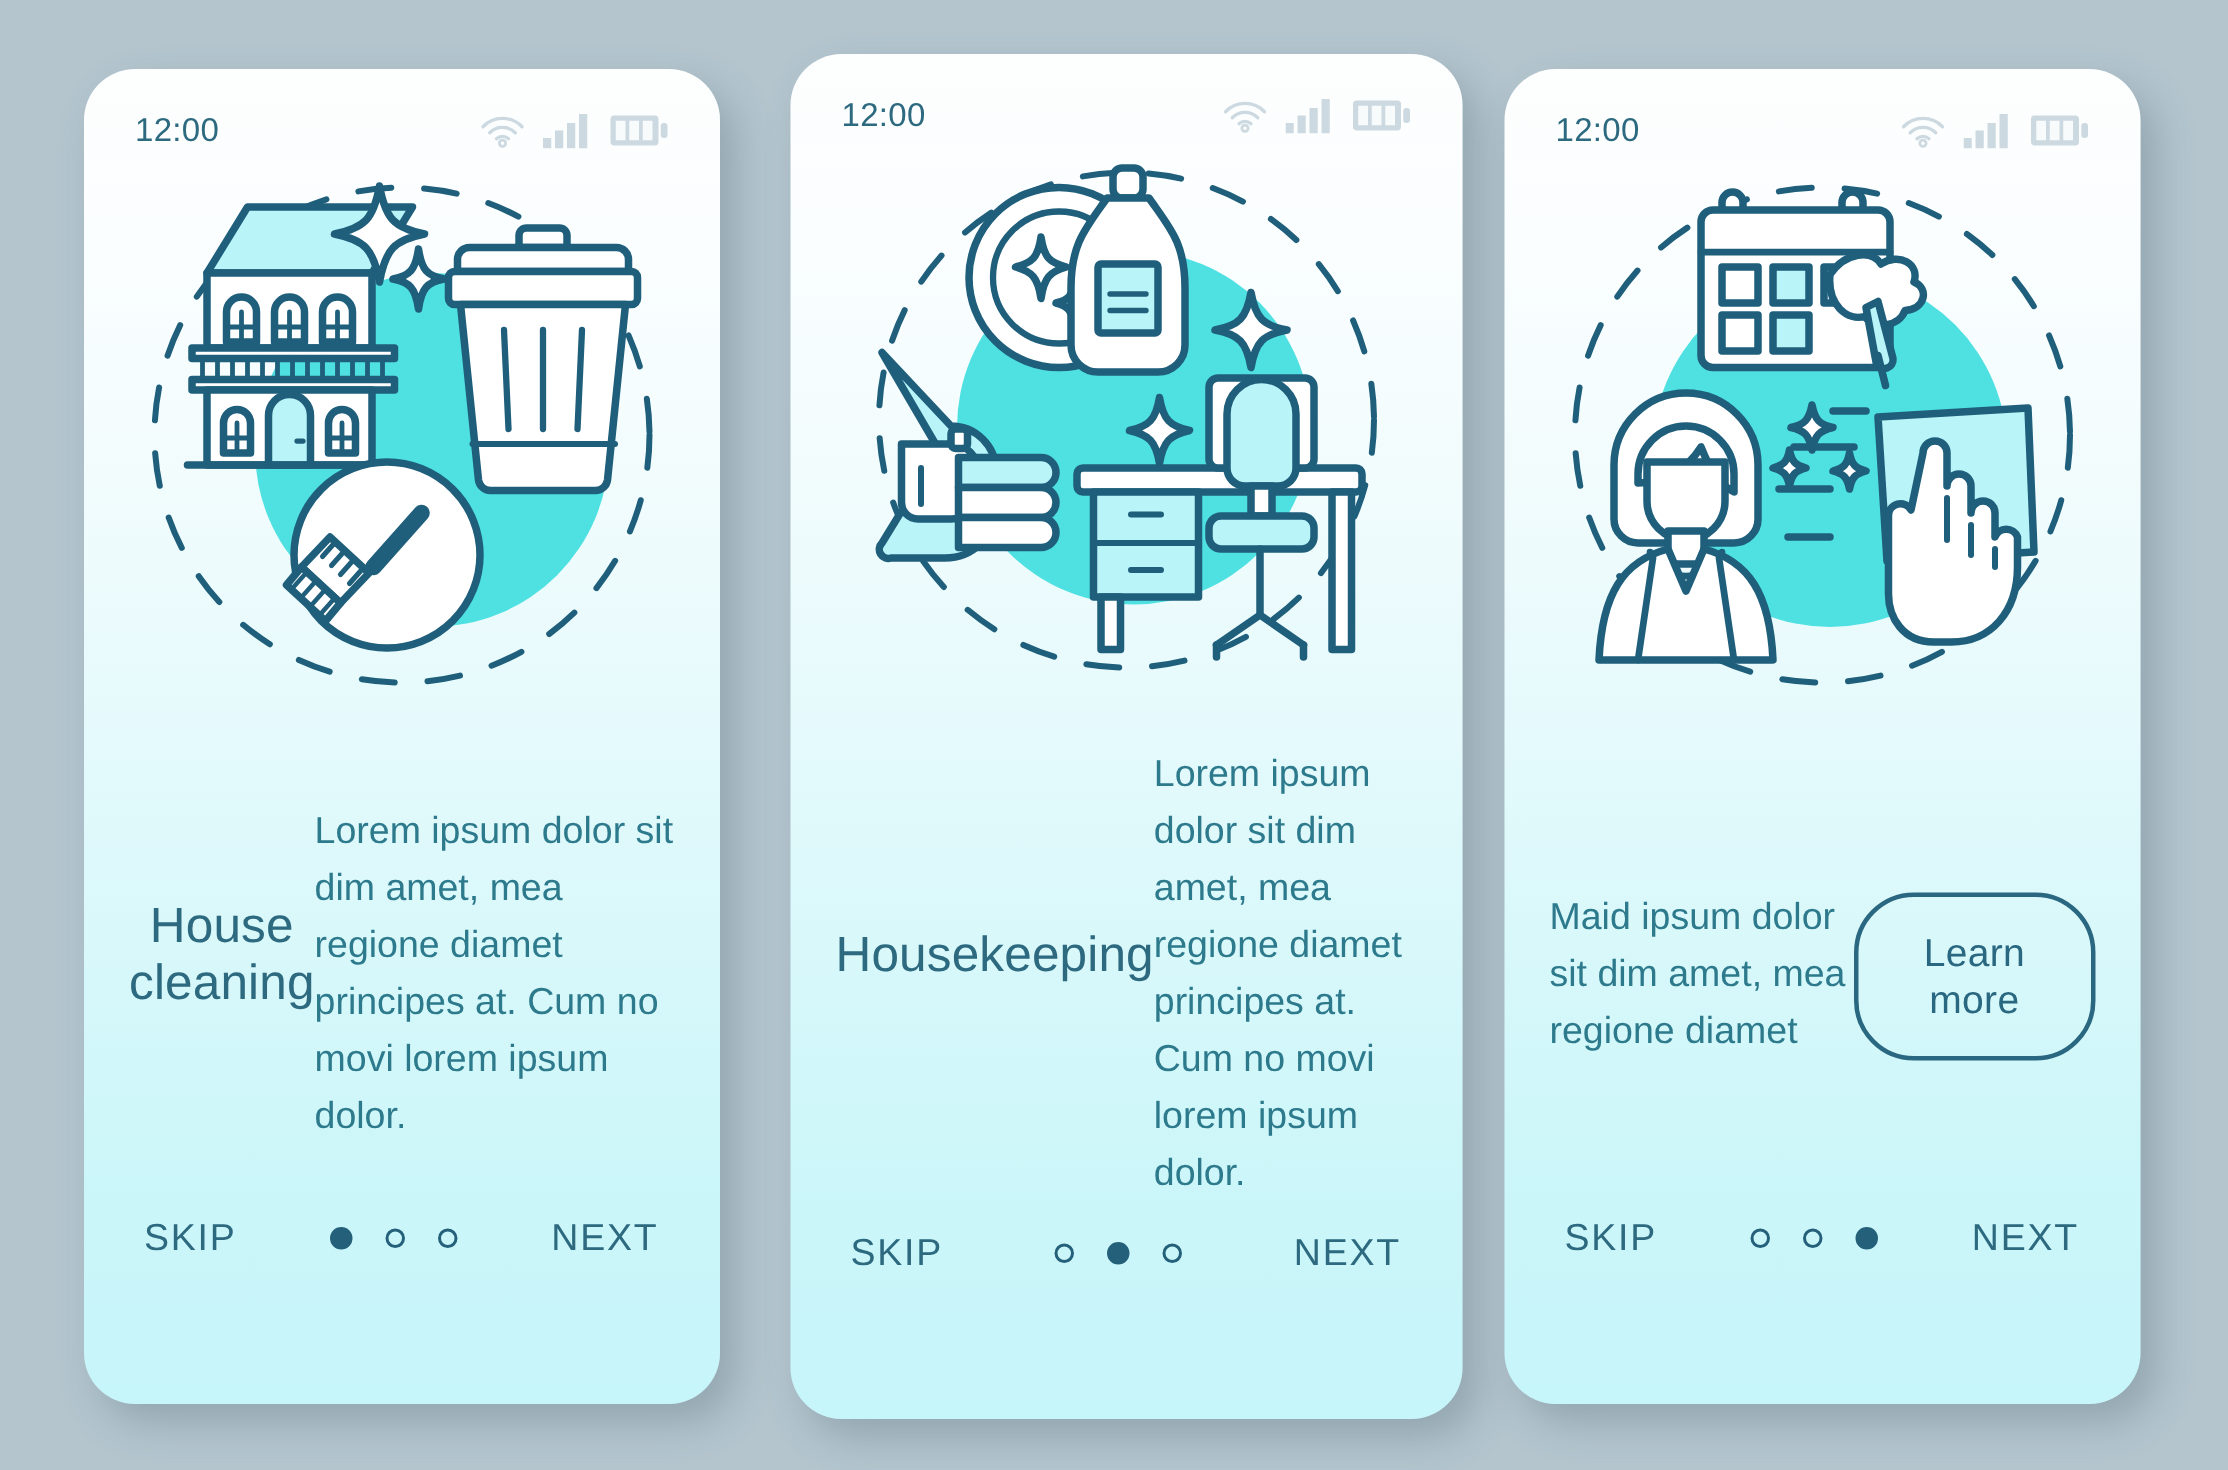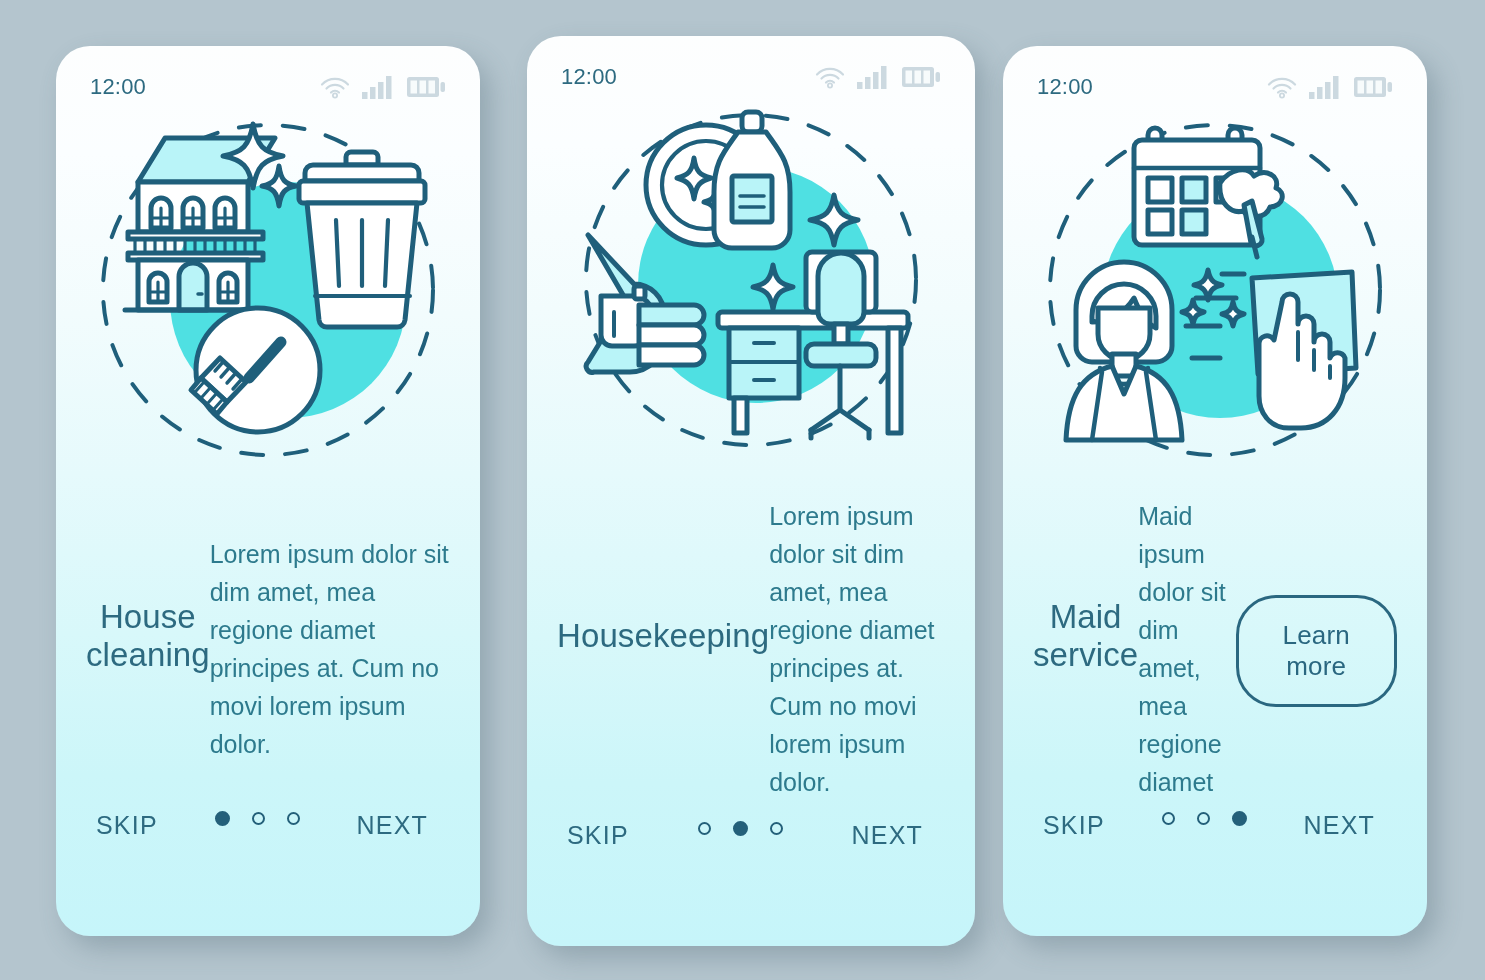--- a/index.html
+++ b/index.html
@@ -105,23 +105,23 @@
     background: transparent;
     cursor: pointer;
     font-family: "Liberation Sans", sans-serif;
     letter-spacing: 0.2px;
   }
 
   
   .footer {
     flex: 0 0 auto;
     display: flex;
-    align-items: flex-start;
+    align-items: center;
     justify-content: space-between;
-    padding: 0 52px 96px 40px;
+    padding: 0 41px 96px 40px;
   }
   .nav-text {
     font-size: 25px;
     color: #2d6a80;
     letter-spacing: 1.2px;
     cursor: pointer;
     user-select: none;
   }
   .dots {
     display: flex;
@@ -480,21 +480,20 @@
             <path d="M192 164 h22"></path>
             <path d="M166 188 h40"></path>
             <path d="M156 216 h34"></path>
             <path d="M162 248 h28"></path>
           </g>
         </g>
       </svg>
     </div>
 
     <div class="copy">
-      <h2 class="card-title">Maid service</h2>
       <p class="card-desc">Maid ipsum dolor sit dim amet, mea regione diamet</p>
       <button class="learn-more">Learn more</button>
     </div>
 
     <div class="footer">
       <span class="nav-text">SKIP</span>
       <span class="dots">
         <span class="dot"></span>
         <span class="dot"></span>
         <span class="dot active"></span>

